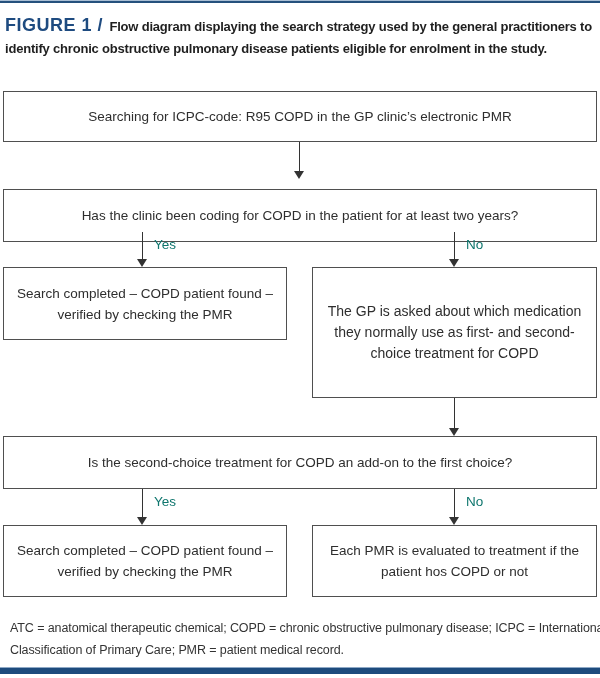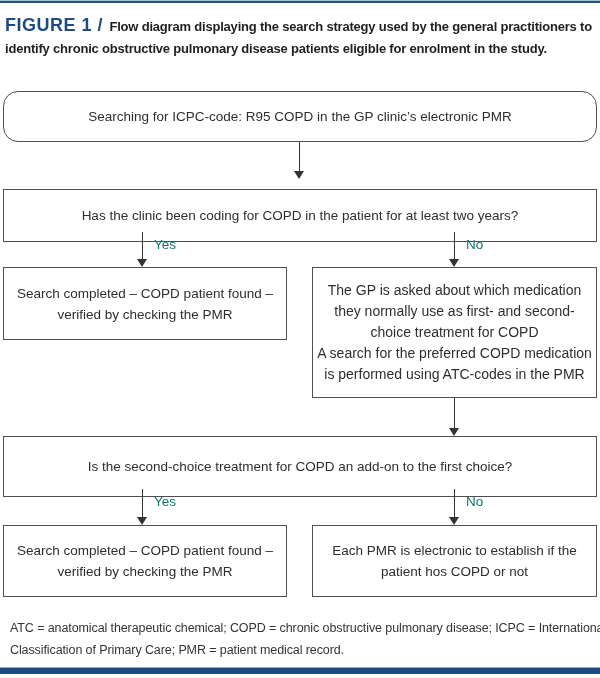--- a/index.html
+++ b/index.html
@@ -20,25 +20,25 @@
     font-size:13px;font-weight:bold;color:#1f1f1f;line-height:22px;letter-spacing:-0.2px;margin-top:6px;
   }
   .fig-label{
     font-size:18px;font-weight:bold;color:#1e4b80;letter-spacing:0.5px;padding-right:3px;
   }
   .box{
     position:absolute;box-sizing:border-box;border:1px solid #4f4f4f;background:#ffffff;
     display:flex;flex-direction:column;align-items:center;justify-content:center;
     text-align:center;font-size:13.5px;color:#2e2e2e;line-height:21px;padding:4px 8px;
   }
-  .b1{left:3px;top:91px;width:594px;height:51px;border-radius:15px;}
+  .b1{left:3px;top:91px;width:594px;height:51px;}
   .b2{left:3px;top:189px;width:594px;height:53px;}
   .b3{left:3px;top:267px;width:284px;height:73px;}
   .b4{left:312px;top:267px;width:285px;height:131px;font-size:14px;padding:2px 4px;}
-  .b5{left:3px;top:436px;width:594px;height:61px;}
+  .b5{left:3px;top:436px;width:594px;height:53px;}
   .b6{left:3px;top:525px;width:284px;height:72px;}
   .b7{left:312px;top:525px;width:285px;height:72px;}
   .flow-arrow{position:absolute;width:11px;}
   .flow-arrow .line{position:absolute;left:5px;top:0;bottom:8px;width:1px;background:#333333;}
   .flow-arrow .head{
     position:absolute;bottom:0;left:0;width:0;height:0;
     border-left:5.5px solid transparent;border-right:5.5px solid transparent;border-top:8px solid #333333;
   }
   .a1{left:294px;top:142px;height:37px;}
   .a-yes1{left:137px;top:232px;height:35px;}
@@ -92,21 +92,20 @@
     <div class="head"></div>
   </div>
   <div class="branch-label l-no1">No</div>
 
   <div class="box b3">
     <div>Search completed – COPD patient found – verified by checking the PMR</div>
   </div>
 
   <div class="box b4">
     <div>The GP is asked about which medication they normally use as first- and second-choice treatment for COPD</div>
-    <div>A search for the preferred COPD medication is performed using ATC-codes in the PMR</div>
   </div>
 
   <div class="flow-arrow a2">
     <div class="line"></div>
     <div class="head"></div>
   </div>
 
   <div class="box b5">
     <div>Is the second-choice treatment for COPD an add-on to the first choice?</div>
   </div>
@@ -121,20 +120,20 @@
     <div class="line"></div>
     <div class="head"></div>
   </div>
   <div class="branch-label l-no2">No</div>
 
   <div class="box b6">
     <div>Search completed – COPD patient found – verified by checking the PMR</div>
   </div>
 
   <div class="box b7">
-    <div>Each PMR is electronic to establish if the patient hos COPD or not</div>
+    <div>Each PMR is evaluated to treatment if the patient hos COPD or not</div>
   </div>
 
   <div class="footnote">ATC = anatomical therapeutic chemical; COPD = chronic obstructive pulmonary disease; ICPC = International Classification of Primary Care; PMR = patient medical record.</div>
 
   <div class="bottom-rule"></div>
 
 </div>
 
 </body></html>

